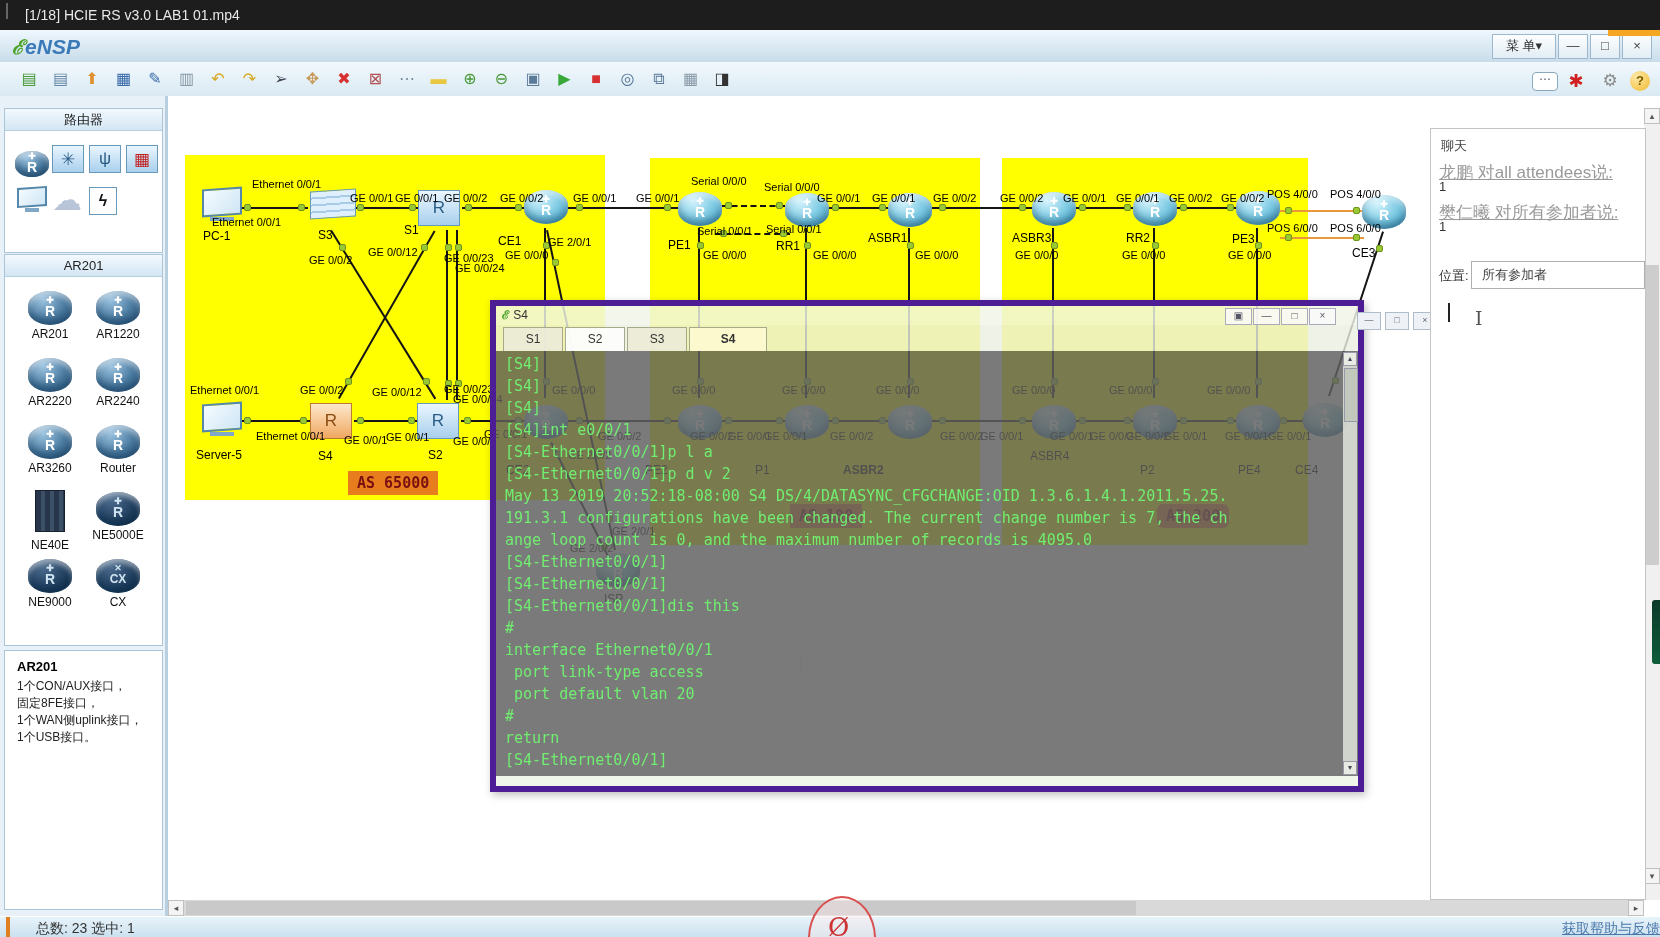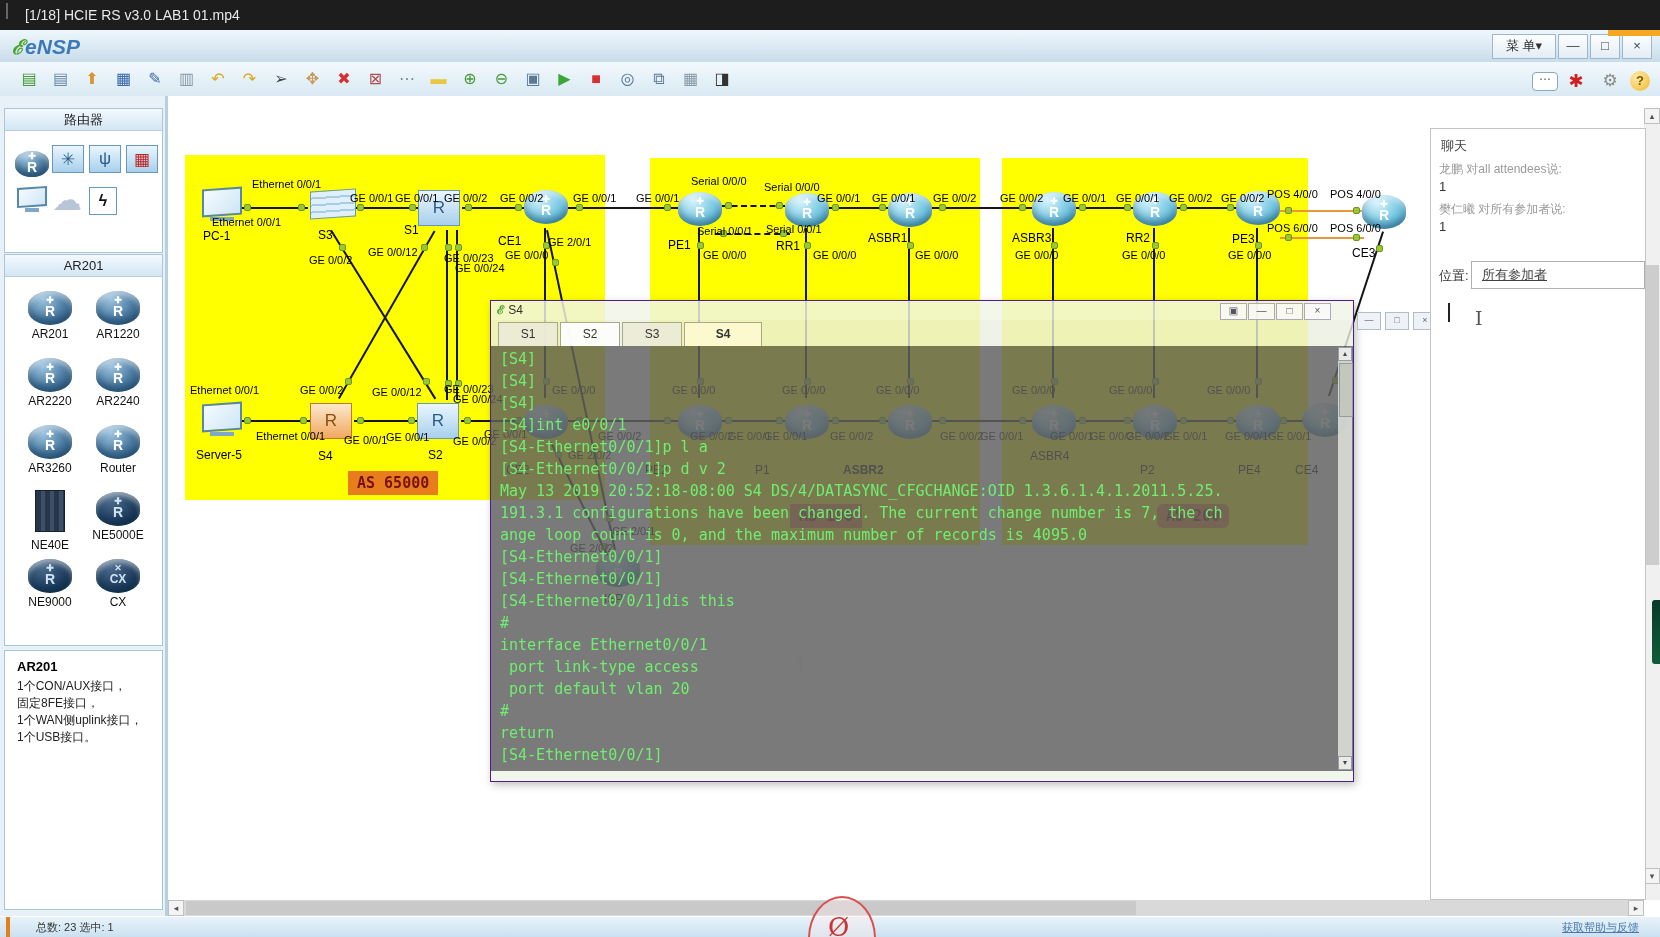--- a/index.html
+++ b/index.html
@@ -53,55 +53,55 @@
   .yellow{position:absolute;background:#ffff00;}
   .line{position:absolute;height:2px;background:#151515;transform-origin:0 0;}
   .line.dashed{height:0;background:none;border-top:2px dashed #111;}
   .line.orange{background:#e8973a;}
   .dot{position:absolute;width:5px;height:5px;border-radius:2px;background:#9ac832;border:1px solid #6e9420;}
   .plabel{position:absolute;font-size:11px;color:#000;white-space:nowrap;}
   .nlabel{position:absolute;font-size:12px;color:#000;white-space:nowrap;}
   .asbox{position:absolute;background:#e87d1e;color:#7a1010;font-weight:bold;font-size:15px;padding:3px 9px;font-family:"DejaVu Sans Mono",monospace;}
   .node{position:absolute;}
   
-  #term{left:490px;top:300px;width:862px;height:480px;border:1px solid #4c1d95;background:rgba(250,252,246,0.25);box-shadow:2px 3px 8px rgba(0,0,0,0.25);}
+  #term{left:490px;top:300px;width:862px;height:480px;border:6px solid #4c1d95;background:rgba(250,252,246,0.25);box-shadow:2px 3px 8px rgba(0,0,0,0.25);}
   #term-title{position:absolute;left:0;top:0;width:100%;height:19px;background:rgba(238,244,230,0.78);font-size:12px;color:#333;line-height:19px;}
   #term-title .ticon{color:#4aa32a;font-weight:bold;margin:0 4px 0 6px;}
   .term-winbtn{position:absolute;top:2px;width:25px;height:15px;background:rgba(250,250,250,0.8);border:1px solid #aab;text-align:center;font-size:10px;line-height:13px;color:#556;}
   #term-tabs{position:absolute;left:0;top:19px;width:100%;height:26px;background:rgba(233,238,222,0.75);}
   .ttab{position:absolute;top:2px;height:23px;border:1px solid #a8a88a;border-bottom:none;background:rgba(236,236,216,0.92);text-align:center;font-size:12px;color:#333;line-height:23px;}
   .ttab.lite{background:rgba(252,252,252,0.95);}
   .ttab.active{background:rgba(253,249,208,0.97);font-weight:bold;}
   #term-body{position:absolute;left:0;top:45px;width:862px;height:425px;background:rgba(84,84,84,0.78);overflow:hidden;}
   .tline{position:absolute;left:9px;font-family:"DejaVu Sans Mono",monospace;font-size:15px;color:#70ee70;white-space:pre;}
   #term-scroll{position:absolute;right:1px;top:1px;width:14px;height:423px;background:rgba(225,228,220,0.85);}
   .tsarrow{position:absolute;left:0;width:14px;height:14px;background:#e8ebe4;border:1px solid #99a;box-sizing:border-box;font-size:8px;text-align:center;line-height:12px;color:#445;}
   #term-thumb{position:absolute;left:1px;top:16px;width:12px;height:52px;background:#c2c8bc;border:1px solid #99a;}
   #term-bottom{position:absolute;left:0;top:470px;width:100%;height:10px;background:rgba(238,244,230,0.8);}
   
   .bg-winbtn{top:312px;width:22px;height:16px;background:#eef2f6;border:1px solid #b0bcc8;text-align:center;font-size:9px;line-height:14px;color:#667;}
   
   #chat{left:1430px;top:128px;width:214px;height:770px;background:#fff;border:1px solid #c4c4c4;font-size:13px;color:#333;}
   #chat .hdr{position:absolute;left:10px;top:8px;font-size:13px;color:#444;}
-  .chat-name{position:absolute;left:8px;font-size:12px;color:#9a9a9a;white-space:nowrap;}
+  .chat-name{position:absolute;left:8px;font-size:17px;color:#9a9a9a;white-space:nowrap;text-decoration:underline;}
   .chat-msg{position:absolute;left:8px;font-size:13px;color:#333;}
   #loc-label{position:absolute;left:8px;top:138px;font-size:13px;color:#333;}
-  #loc-select{position:absolute;left:40px;top:132px;width:172px;height:26px;border:1px solid #b0b0b0;background:#fff;font-size:13px;color:#444;line-height:26px;text-decoration:underline;}
+  #loc-select{position:absolute;left:40px;top:132px;width:172px;height:26px;border:1px solid #b0b0b0;background:#fff;font-size:13px;color:#444;line-height:26px;}
   #loc-select span{margin-left:10px;}
   #chat-input{position:absolute;left:0px;top:164px;width:212px;height:604px;background:#fff;}
   #chat-caret{position:absolute;left:17px;top:10px;width:1.5px;height:19px;background:#222;}
   
   #vscroll{left:1644px;top:108px;width:16px;height:792px;background:#f0f0f0;}
   #vscroll .thumb{position:absolute;left:1px;top:157px;width:14px;height:300px;background:#cdcdcd;}
   .sarrow{position:absolute;width:16px;height:16px;background:#f4f4f4;border:1px solid #c0c0c0;box-sizing:border-box;text-align:center;font-size:9px;line-height:14px;color:#555;}
   #hscroll{left:168px;top:900px;width:1476px;height:16px;background:#d9d9d9;}
   #hscroll .thumb{position:absolute;left:18px;top:1px;width:950px;height:14px;background:#c9c9c9;}
   #docked-widget{left:1652px;top:600px;width:8px;height:64px;background:linear-gradient(#0a3a2a,#0f5c3a);border-radius:3px 0 0 3px;}
   
-  #statusbar{left:0;top:916px;width:1660px;height:21px;background:linear-gradient(#e8f3fa,#c9e0ef);border-top:1px solid #fff;font-size:11px;color:#333;}
+  #statusbar{left:0;top:916px;width:1660px;height:21px;background:linear-gradient(#e8f3fa,#c9e0ef);border-top:1px solid #fff;font-size:14px;color:#333;}
   #status-accent{position:absolute;left:6px;top:0;width:4px;height:21px;background:#e08020;}
   #status-text{position:absolute;left:36px;top:3px;}
   #help-link{position:absolute;left:1562px;top:3px;color:#4a78aa;text-decoration:underline;}
   
   #stamp{left:808px;top:896px;width:64px;height:80px;border:2px solid #d85050;border-radius:50%;background:rgba(255,235,235,0.4);}
   #stamp span{position:absolute;left:18px;top:14px;color:#cc3333;font-size:26px;font-family:"DejaVu Serif",serif;}
   .ibeam{position:absolute;color:#555;font-family:"DejaVu Serif",serif;font-size:19px;}
 </style>
 </head>
 <body>

